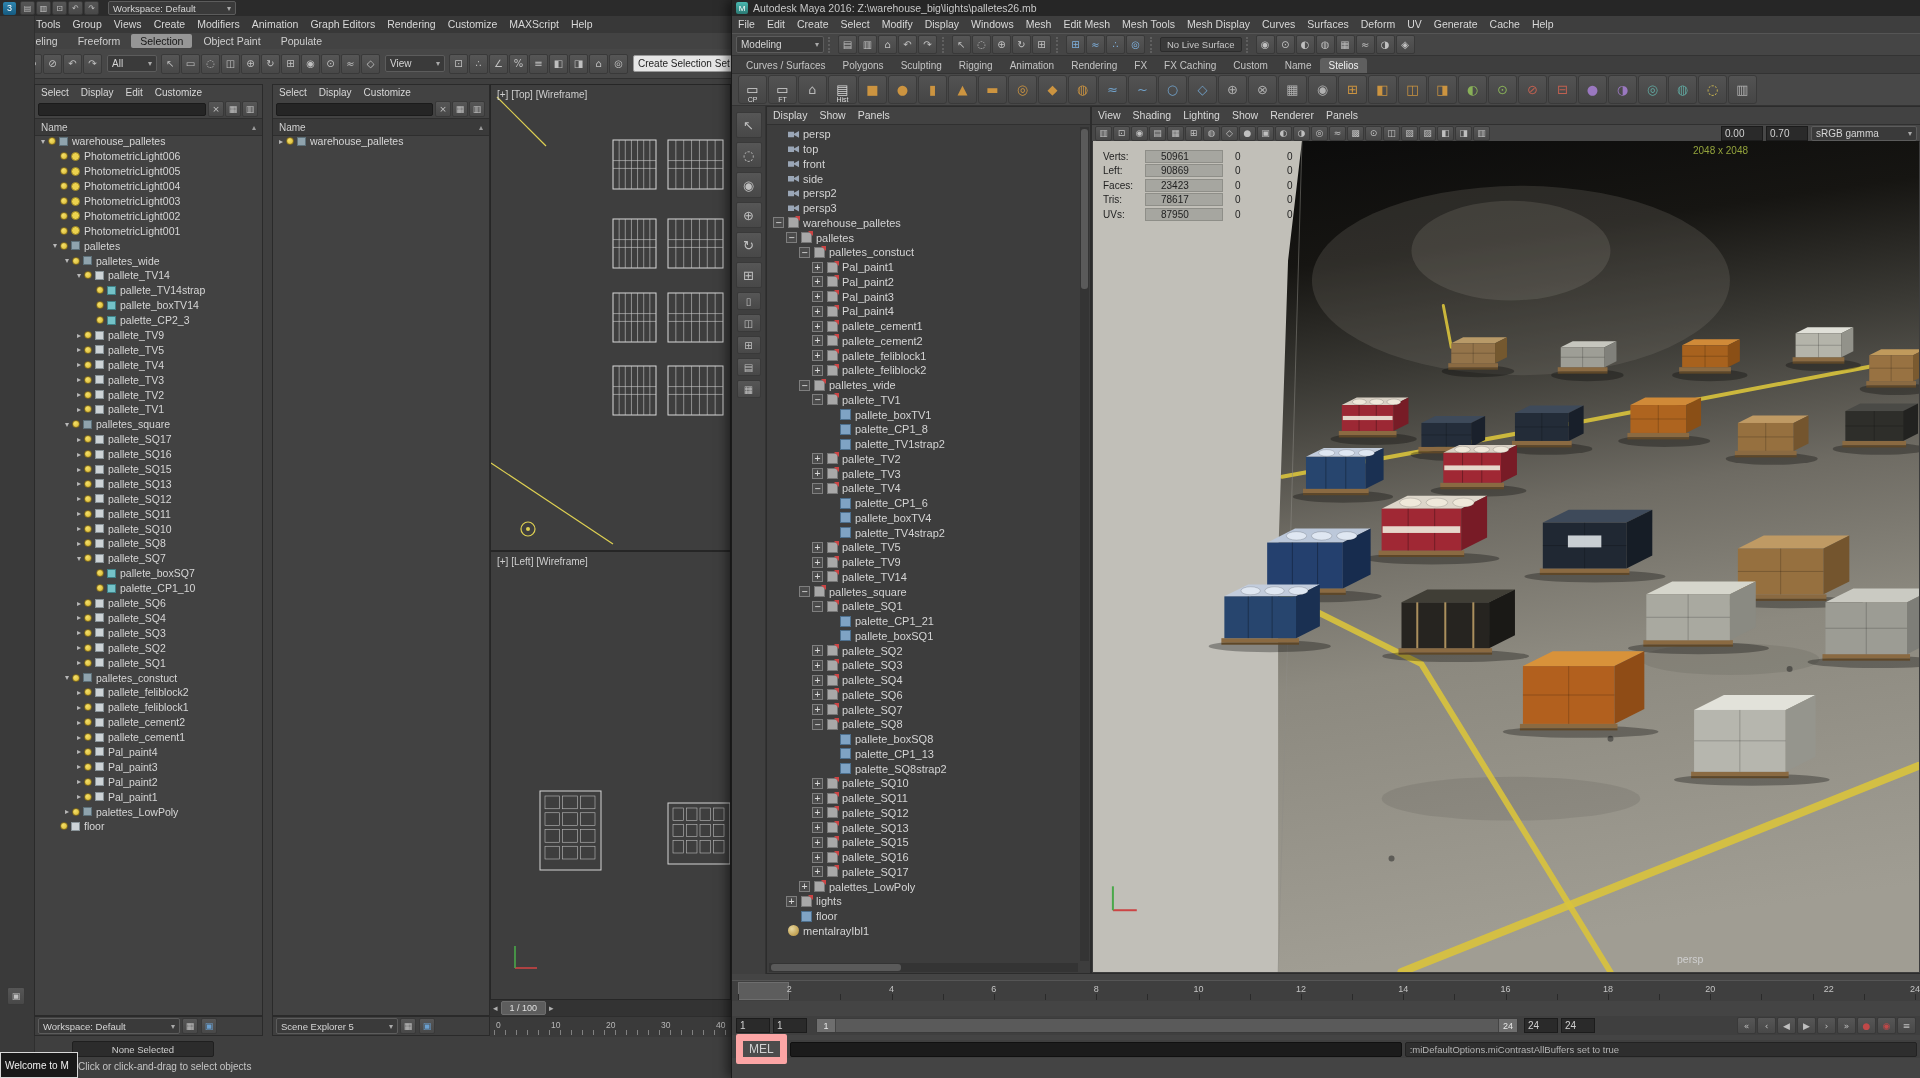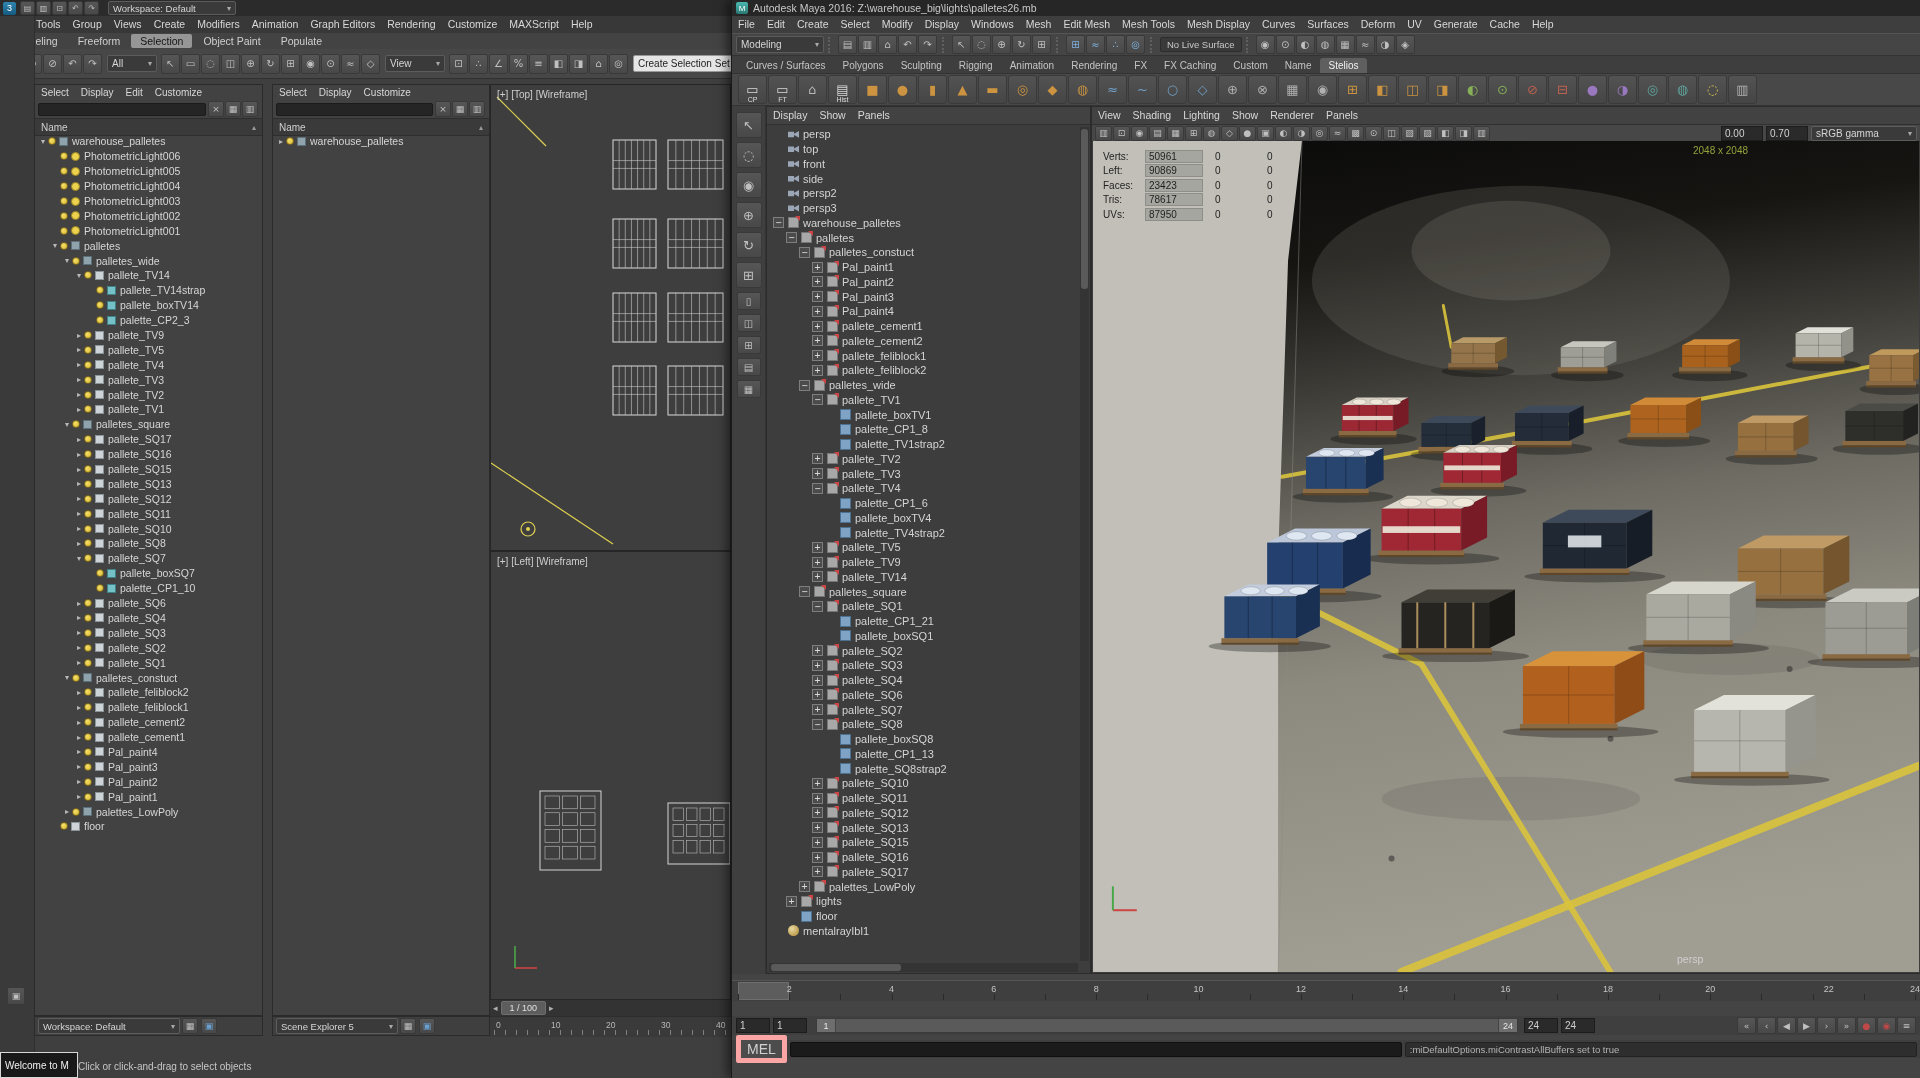--- a/index.html
+++ b/index.html
@@ -139,40 +139,40 @@
   #my-vp{position:absolute;left:359px;top:106px;width:830px;height:868px;background:#3d3d3d;border:1px solid #2c2c2c;box-sizing:border-box}
   #my-vp-menus{height:17px;background:#424242;display:flex;align-items:center;border-bottom:1px solid #303030}
   #my-vp-icons{height:16px;background:#474747;display:flex;align-items:center;border-bottom:1px solid #303030;padding:0 3px}
   #my-vp-icons .ico{width:15px;height:13px;font-size:9px}
   .vpfields{margin-left:auto;display:flex;align-items:center}
   #my-scene{position:absolute;left:1px;right:1px;top:34px;bottom:1px;overflow:hidden;background:#101010}
   #my-scene svg{position:absolute;left:0;top:0;width:100%;height:100%}
   .hud{position:absolute;left:10px;top:8px;z-index:3}
   .hudrow{display:flex;height:14.5px;align-items:center;font-size:10px;color:#1e1e1e}
   .hudlbl{width:42px}
-  .hudv1{width:58px;background:#a6a6a0;border:1px solid #8e8e88;padding-left:3px;box-sizing:border-box}
+  .hudv1{width:78px;background:#a6a6a0;border:1px solid #8e8e88;padding-left:15px;box-sizing:border-box}
   .hudv0{width:40px;padding-left:12px}
   #my-res{position:absolute;left:600px;top:4px;color:#93a33c;font-size:10px;z-index:3}
   #my-persp{position:absolute;left:584px;top:812px;color:#cfcfcf;font-size:10.5px;z-index:3}
 
   #my-ts{position:absolute;left:0;top:980px;width:1189px;height:20px;background:#3f3f3f;border-top:1px solid #555}
   .tstick{position:absolute;bottom:1px;width:1px;height:6px;background:#2a2a2a}
   .tslab{position:absolute;top:3px;font-size:9px;color:#c4c4c4;transform:translateX(-50%)}
   .tscur{position:absolute;left:6px;top:1px;bottom:1px;background:#5d5d5d;border:1px solid #6e6e6e;box-sizing:border-box}
   #my-range{position:absolute;left:0;top:1016px;width:1189px;height:19px;background:#3f3f3f;display:flex;align-items:center;
             padding:0 4px;box-sizing:border-box}
   .rangebar{position:relative;height:13px;background:#5a5a5a;border:1px solid #3b3b3b;border-radius:2px;margin:0 6px;flex:none}
   .rh{position:absolute;top:0;bottom:0;width:18px;background:#6e6e6e;color:#e8e8e8;font-size:9px;display:flex;
       align-items:center;justify-content:center}
   .rh.left{left:0;border-right:1px solid #444}
   .rh.right{right:0;border-left:1px solid #444}
   #my-range .ico{width:17px;height:15px;font-size:9px}
   #my-mel{position:absolute;left:0;top:1040px;width:1189px;height:18px;display:flex;align-items:center;background:#3f3f3f;
           padding:0 4px;box-sizing:border-box}
-  #mel-label{background:#4c4c4c;border:5px solid #fca5a5;font-size:14px;color:#d0d0d0;padding:1px 6px;border-radius:2px;flex:none}
+  #mel-label{background:#4c4c4c;border:7px solid #fca5a5;font-size:12px;color:#d0d0d0;padding:1px 6px;border-radius:2px;flex:none}
   #mel-input{width:610px;height:13px;background:#1b1b1b;border:1px solid #101010;margin:0 3px;border-radius:2px;flex:none}
   #mel-result{flex:1;height:13px;background:#2e2e2e;border:1px solid #222;color:#b4b4b4;font-size:9.5px;display:flex;
               align-items:center;padding:0 4px;border-radius:2px;white-space:nowrap;overflow:hidden}
 </style>
 </head>
 <body>
 
 <div id="stage">
 
   <section id="max" class="abs">
@@ -813,20 +813,23 @@
     </div>
     <div id="mx-f2" class="abs efoot">
       <span class="dd" style="width:112px">
         <span class="ddt">Scene Explorer 5</span>
         <span class="car">▾</span>
       </span>
       <span class="ico">▦</span>
       <span class="ico" style="color:#6aa0d0">▣</span>
     </div>
 
+    <div id="mx-statusrow" class="abs">
+      <span id="mx-selstat">None Selected</span>
+    </div>
     <div id="mx-prompt" class="abs">Click or click-and-drag to select objects</div>
     <div id="mx-welcome" class="abs">Welcome to M</div>
   </section>
 
   <section id="maya" class="abs">
     <div id="my-title">
       <span id="my-titleicon">M</span>
       <span>Autodesk Maya 2016: Z:\warehouse_big\lights\palletes26.mb</span>
     </div>
     <div id="my-menubar">

